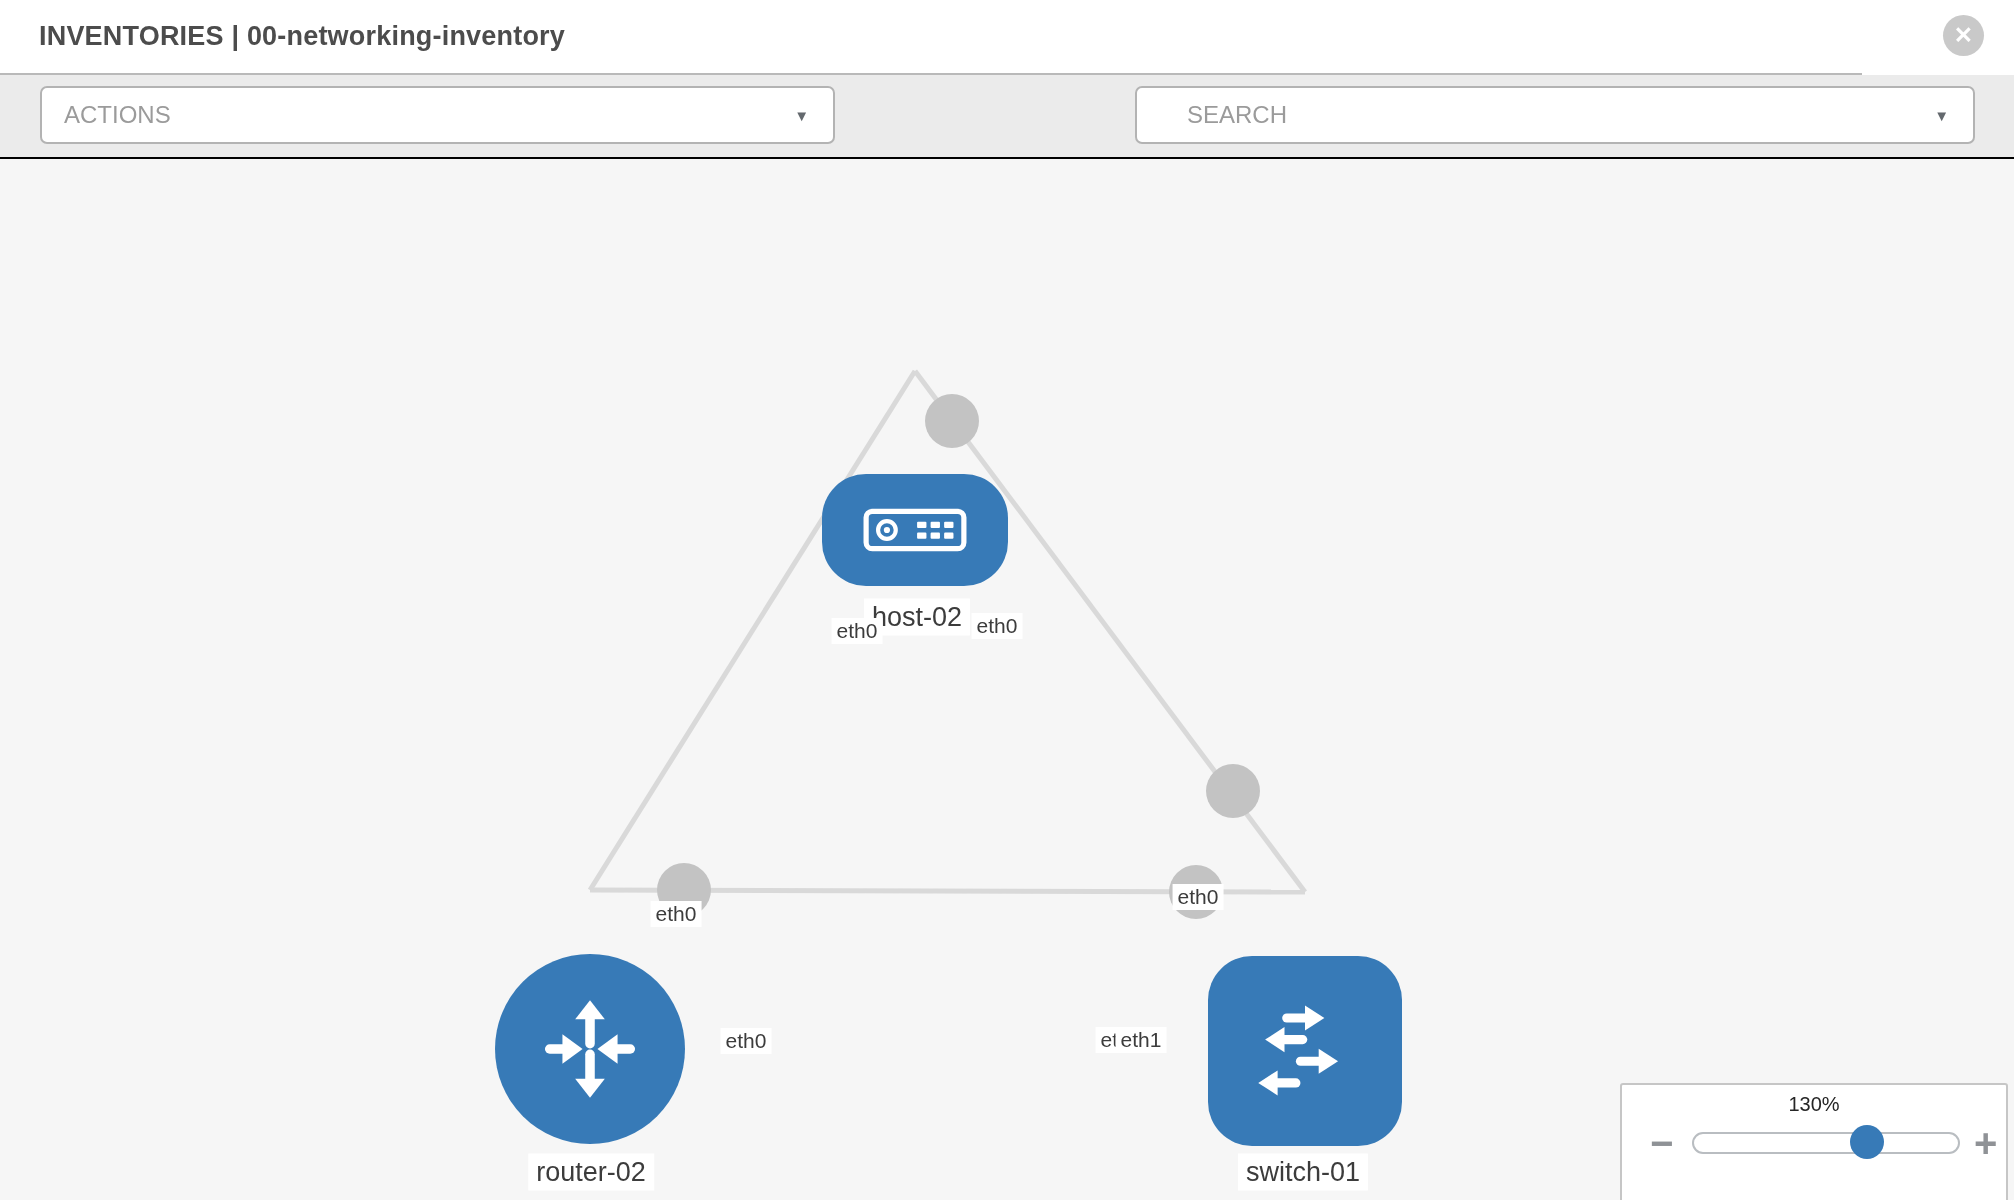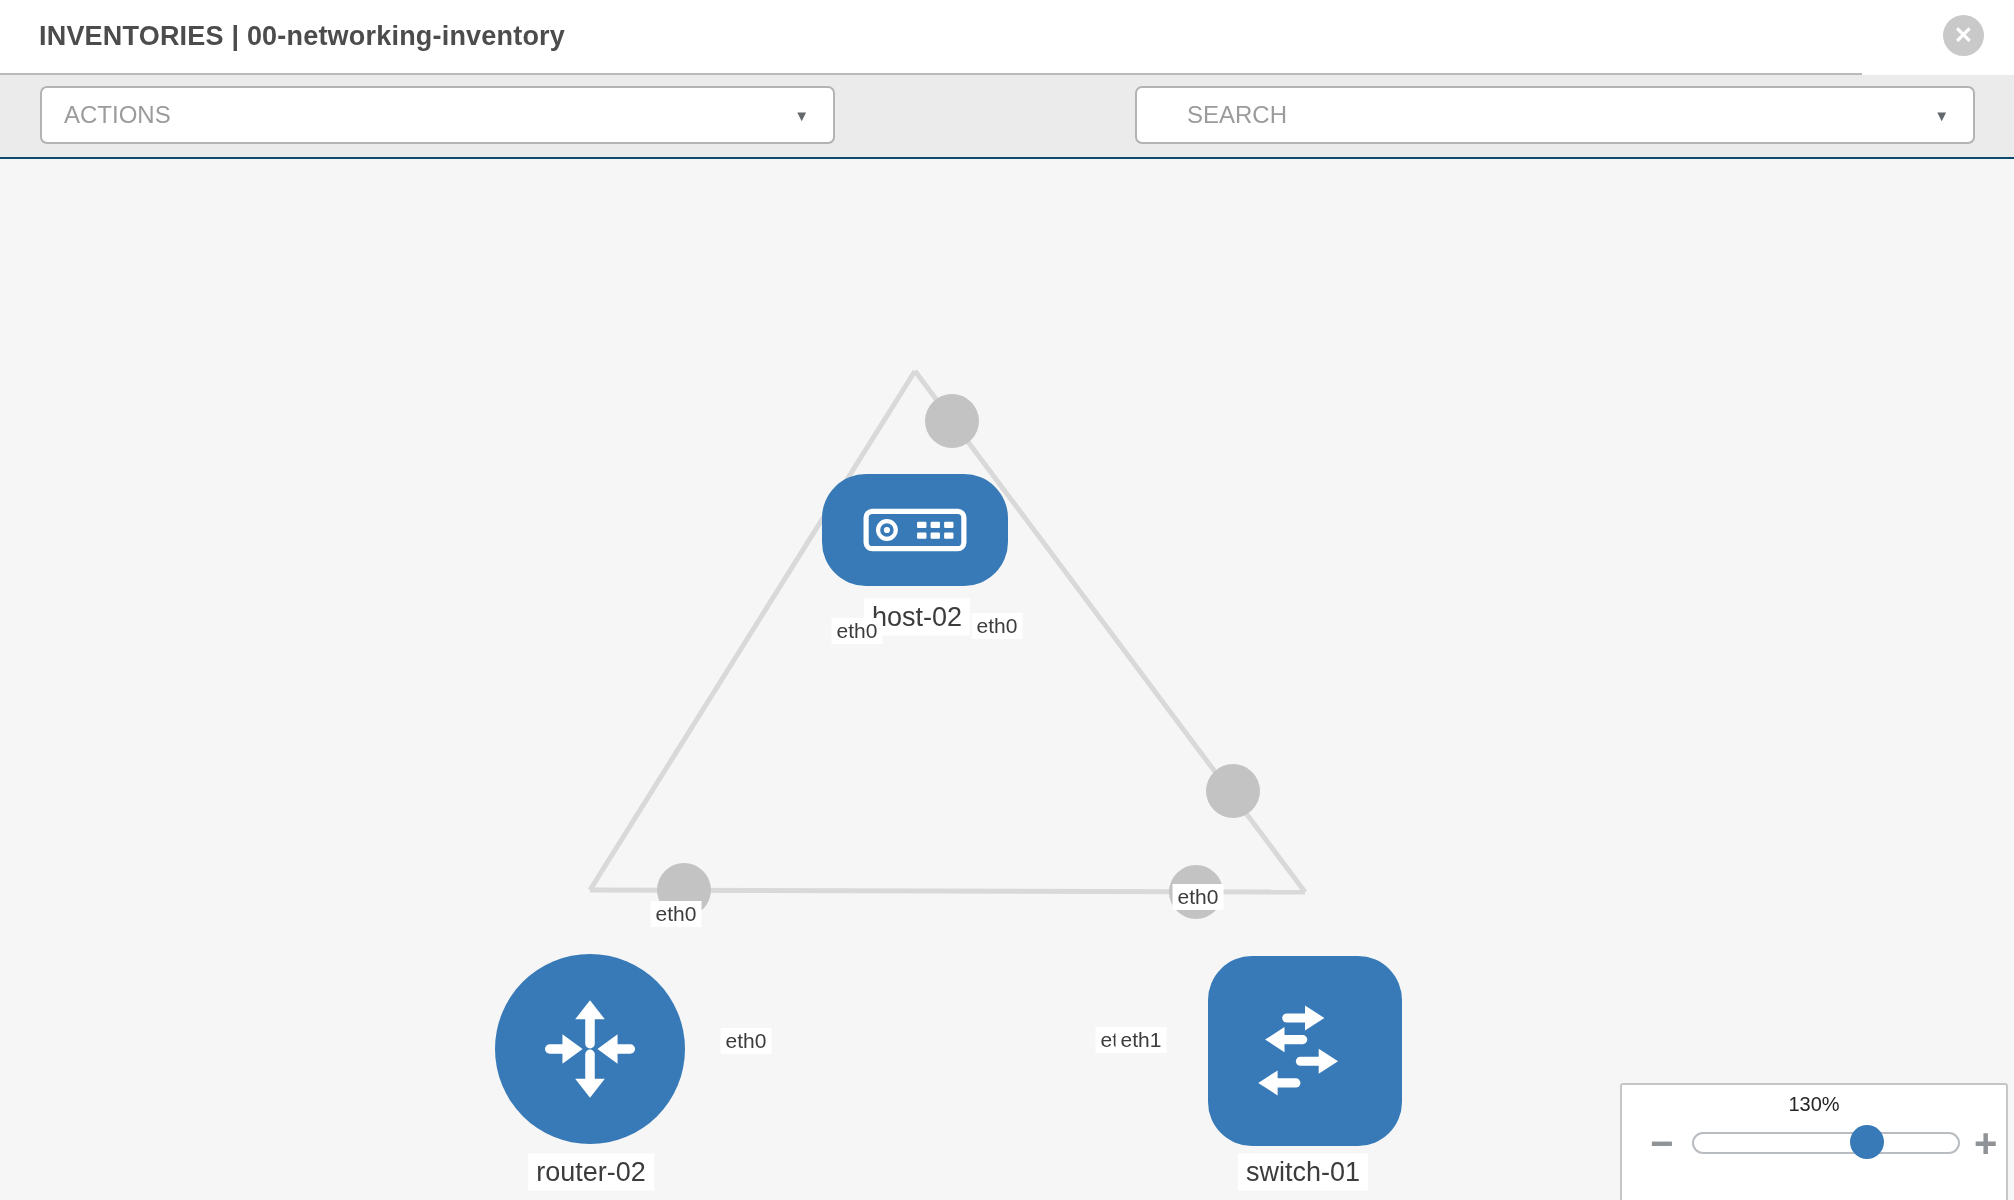--- a/index.html
+++ b/index.html
@@ -22,21 +22,21 @@
   }
   .close-btn{
     position:absolute;left:1943px;top:15px;width:41px;height:41px;border-radius:50%;
     background:#c9c9c9;display:flex;align-items:center;justify-content:center;cursor:pointer;
   }
   .close-btn span{color:#ffffff;font-size:23px;font-weight:bold;line-height:1;}
 
   
   .toolbar{
     position:absolute;left:0;top:75px;width:2014px;height:82px;
-    background:#ebebeb;border-bottom:2px solid #0c4a6e;
+    background:#ebebeb;border-bottom:2px solid #000000;
   }
   .select{
     position:absolute;top:11px;height:58px;background:#ffffff;
     border:2px solid #b3b3b3;border-radius:7px;box-sizing:border-box;
     display:flex;align-items:center;cursor:pointer;
   }
   .select .select-text{
     margin-left:22px;font-size:24px;color:#9b9b9b;flex:1;
   }
   .select .caret{

